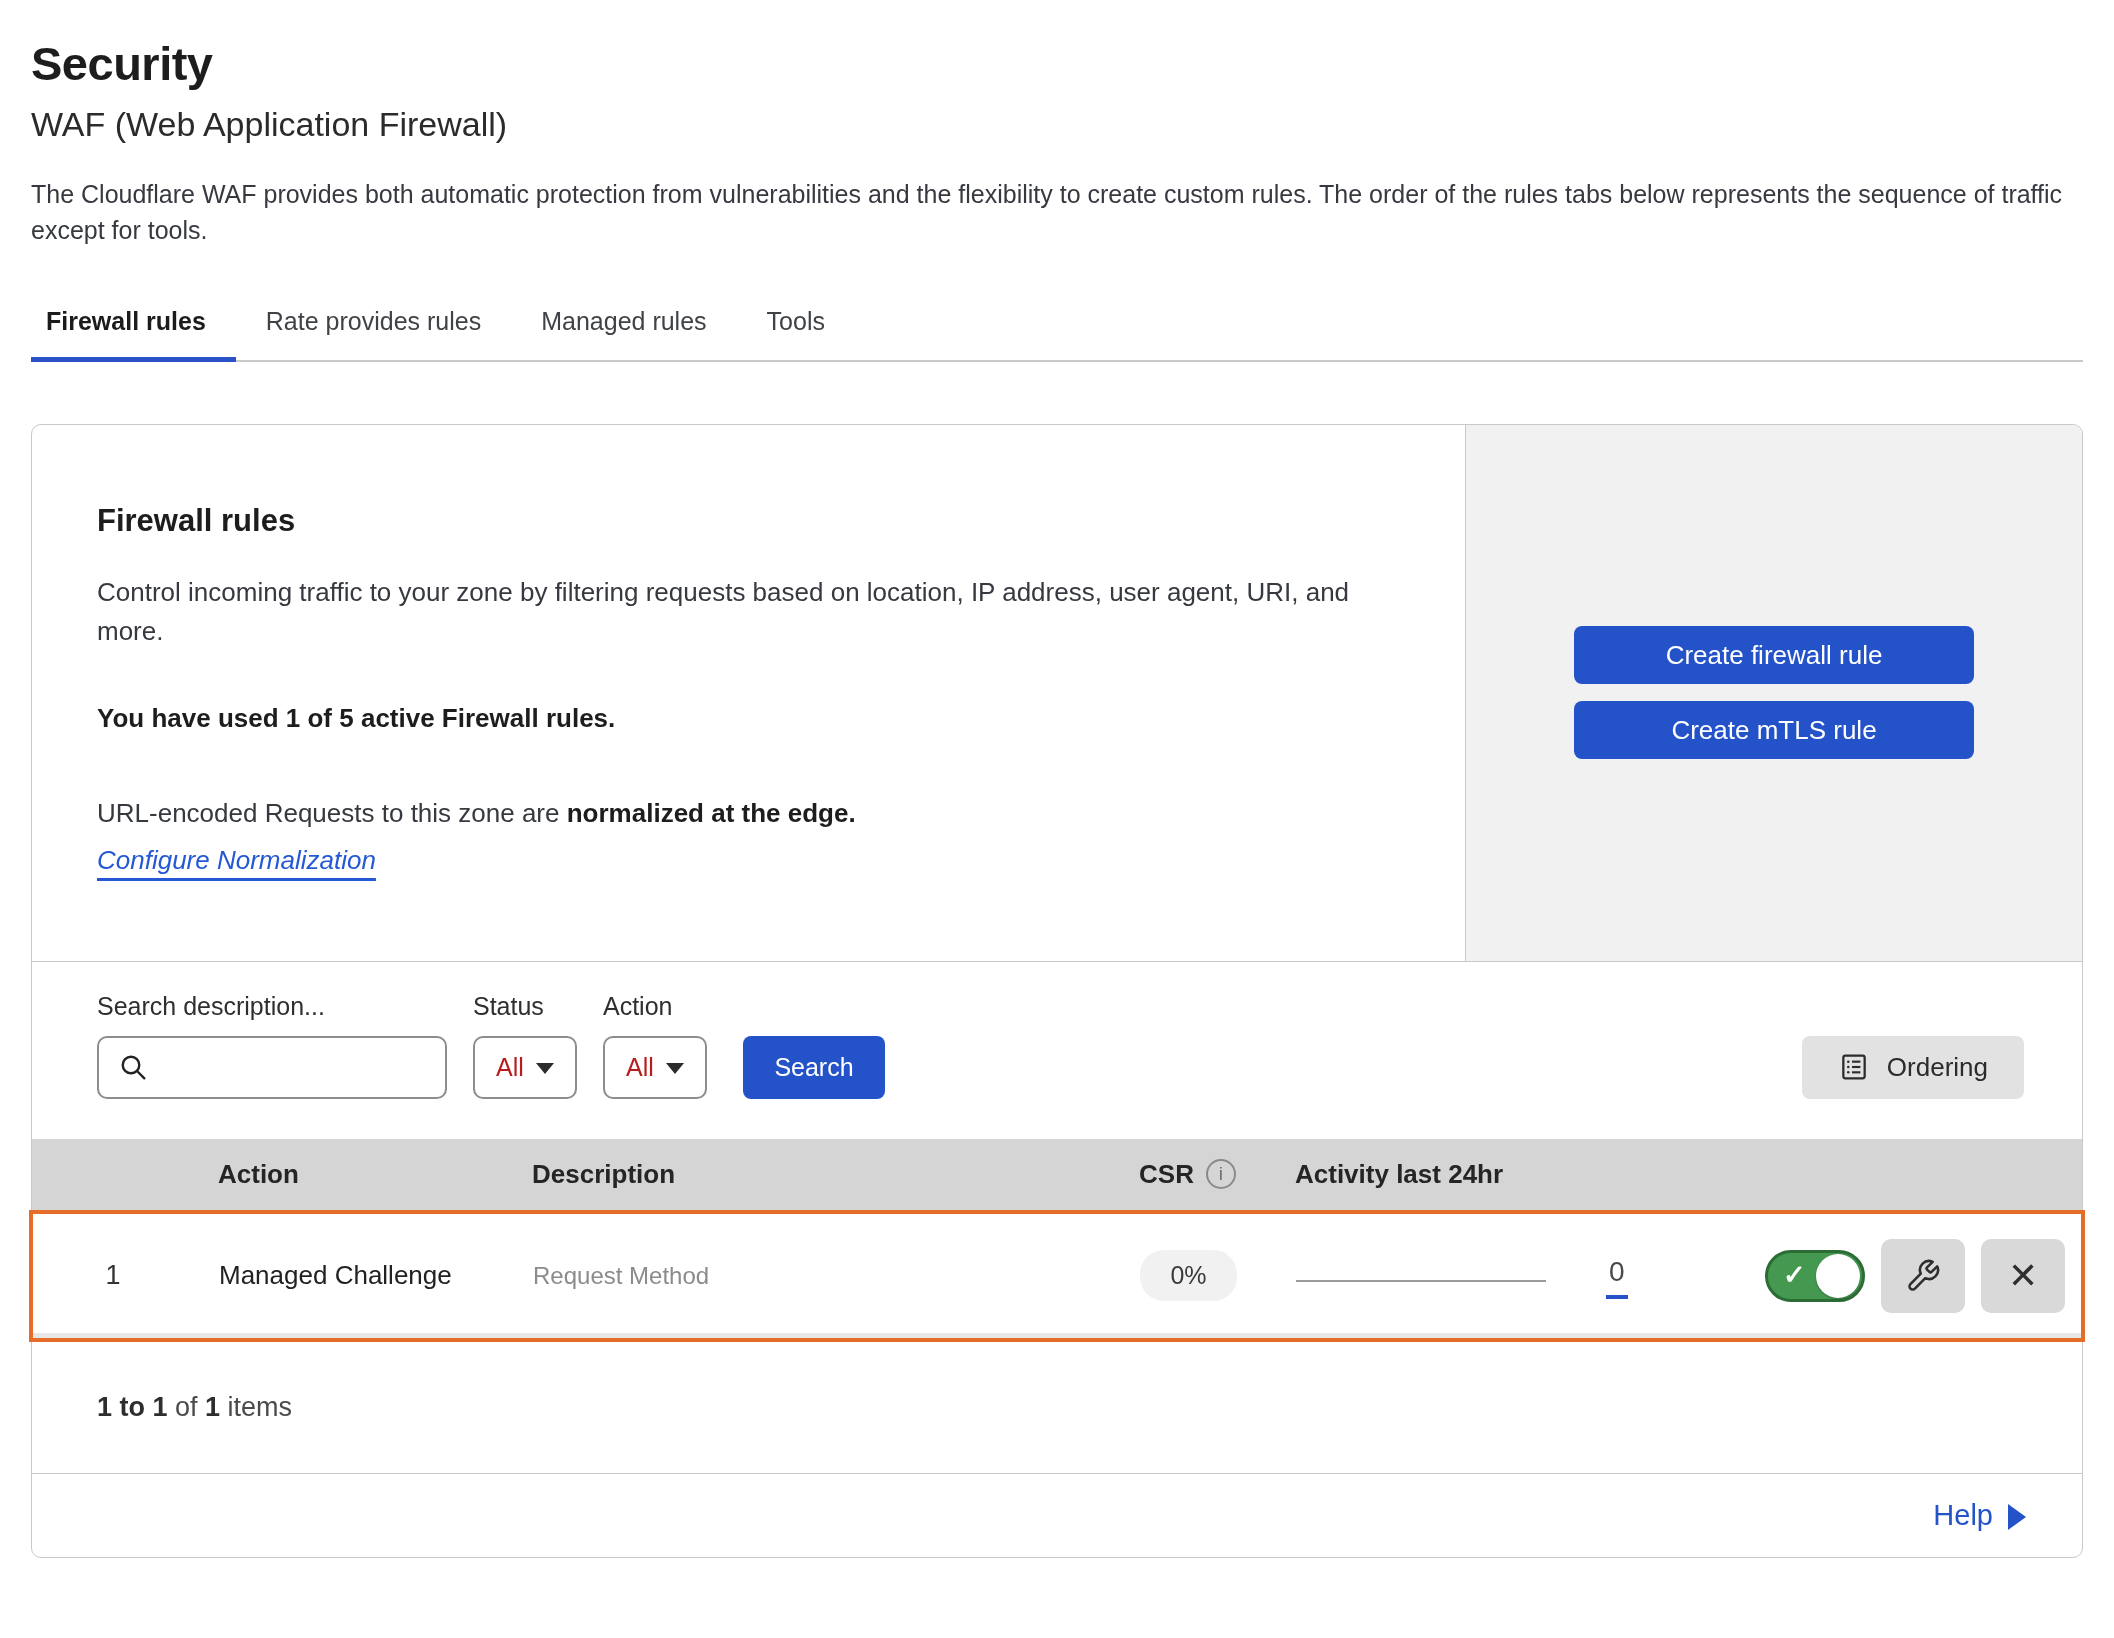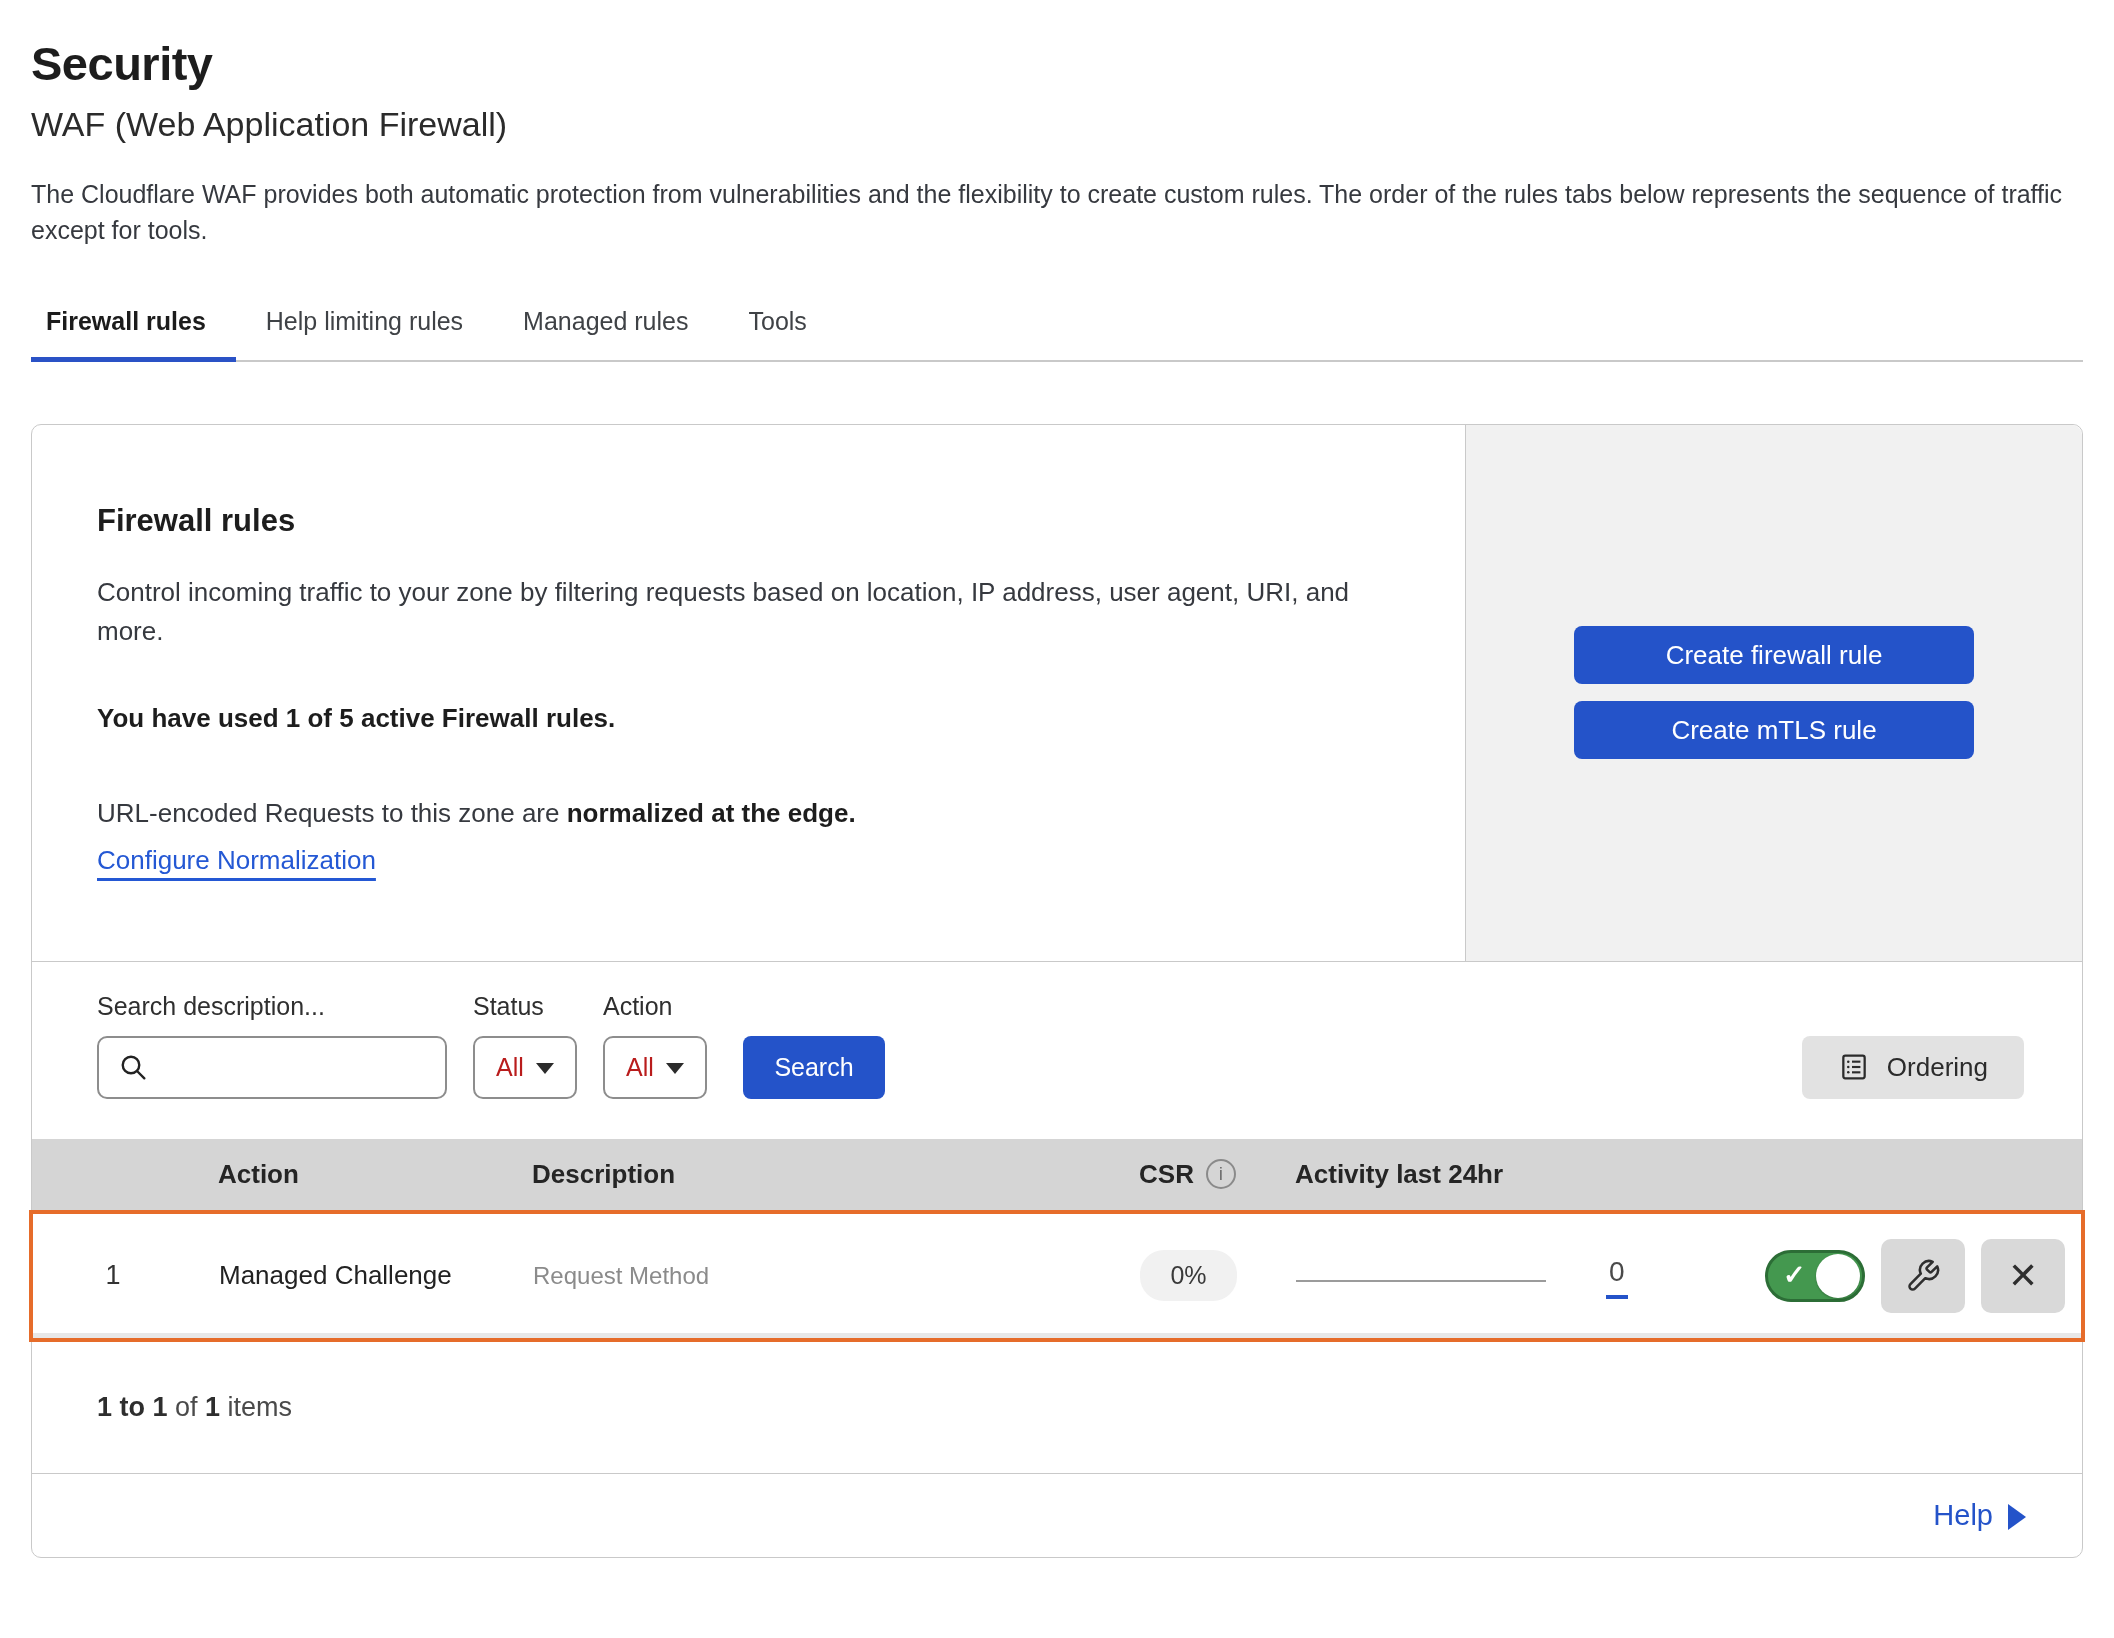--- a/index.html
+++ b/index.html
@@ -27,21 +27,21 @@
   .card { margin-top: 62px; border: 1px solid #c9c9c9; border-radius: 10px; background:#fff; }
 
   .card-top { display: flex; border-bottom: 1px solid #c9c9c9; min-height: 537px; }
   .card-top-left { flex: 1; padding: 58px 40px 30px 65px; }
   .panel-heading { font-size: 31px; font-weight: 700; color:#1d1d1d; margin: 20px 0 34px 0; }
   .panel-desc { font-size: 26px; line-height: 1.5; color: #36393f; max-width: 1300px; margin: 0; }
   .usage { font-size: 26px; font-weight: 700; color: #1d1d1d; margin: 52px 0 0 0; }
   .normalization { font-size: 26px; color: #36393f; margin: 64px 0 0 0; }
   .normalization b { color:#1d1d1d; }
   .norm-link { display: inline-block; margin-top: 16px; font-size: 26px; color: #2458d4; cursor: pointer;
-               text-decoration: underline; text-decoration-thickness: 3px; text-underline-offset: 9px; }
+               text-decoration: underline; text-decoration-thickness: 3px; text-underline-offset: 9px; font-style: italic; }
 
   .card-top-right { width: 617px; background: #f1f1f1; border-left: 1px solid #c9c9c9;
                     border-top-right-radius: 10px;
                     display: flex; flex-direction: column; justify-content: center; align-items: center; gap: 17px; }
   .btn-primary { width: 400px; height: 58px; background: #2453c9; color: #fff; border: none; border-radius: 8px;
                  font-size: 26px; font-family: inherit; cursor: pointer; }
 
   
   .filter-row { display: flex; align-items: flex-end; gap: 26px; padding: 30px 58px 40px 65px; }
   .filter-group { display: flex; flex-direction: column; gap: 15px; }
@@ -96,21 +96,21 @@
 <body>
 
 <div class="page">
 
   <h1 class="title">Security</h1>
   <h2 class="subtitle">WAF (Web Application Firewall)</h2>
   <p class="page-desc">The Cloudflare WAF provides both automatic protection from vulnerabilities and the flexibility to create custom rules. The order of the rules tabs below represents the sequence of traffic except for tools.</p>
 
   <div class="tabs">
     <div class="tab active">Firewall rules</div>
-    <div class="tab">Help limiting rules</div>
+    <div class="tab">Rate provides rules</div>
     <div class="tab">Managed rules</div>
     <div class="tab">Tools</div>
   </div>
 
   <div class="card">
 
     <div class="card-top">
       <div class="card-top-left">
         <h3 class="panel-heading">Firewall rules</h3>
         <p class="panel-desc">Control incoming traffic to your zone by filtering requests based on location, IP address, user agent, URI, and more.</p>

